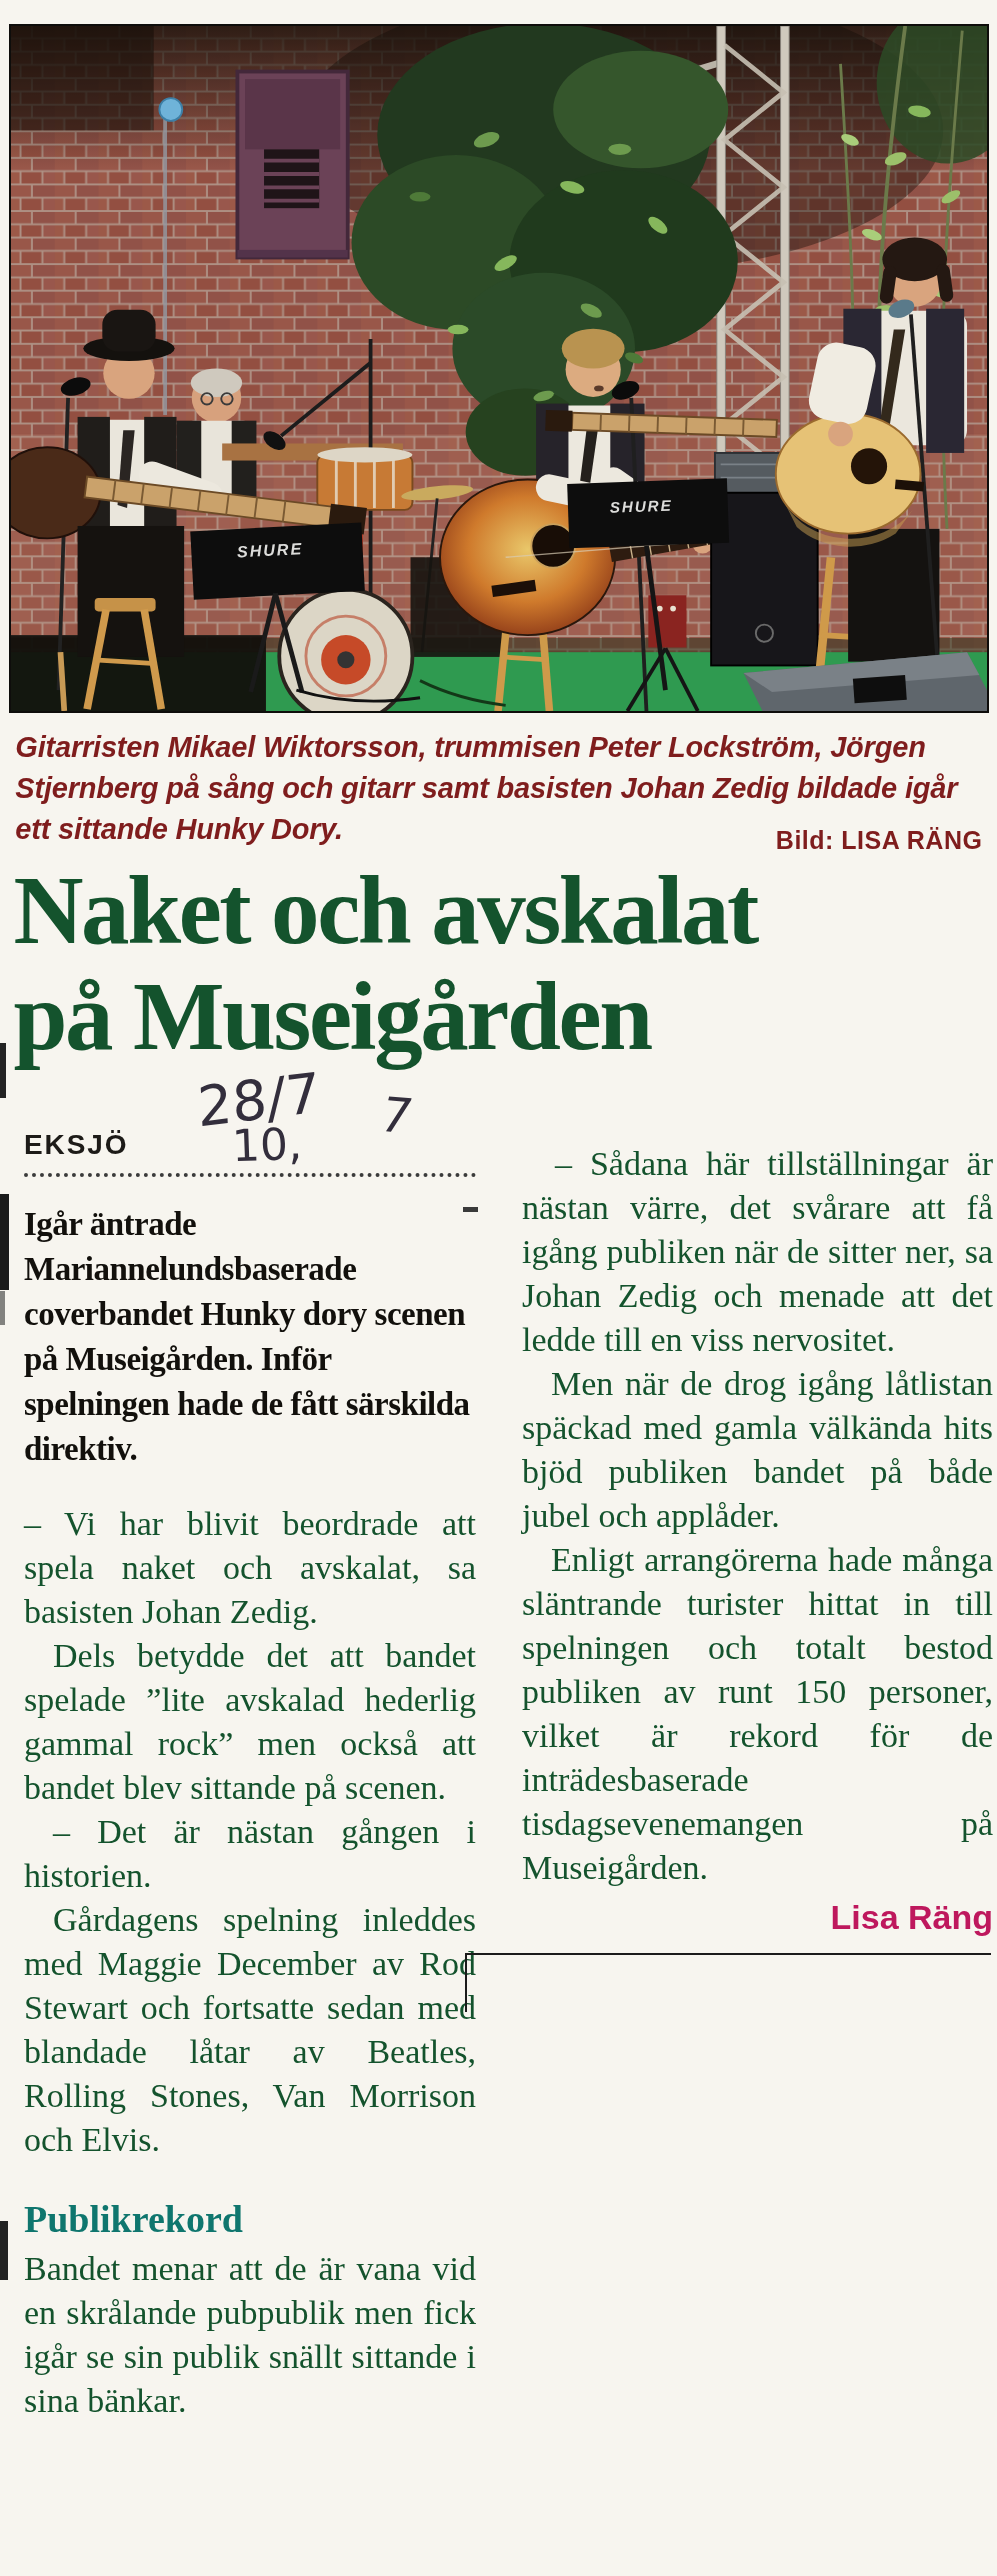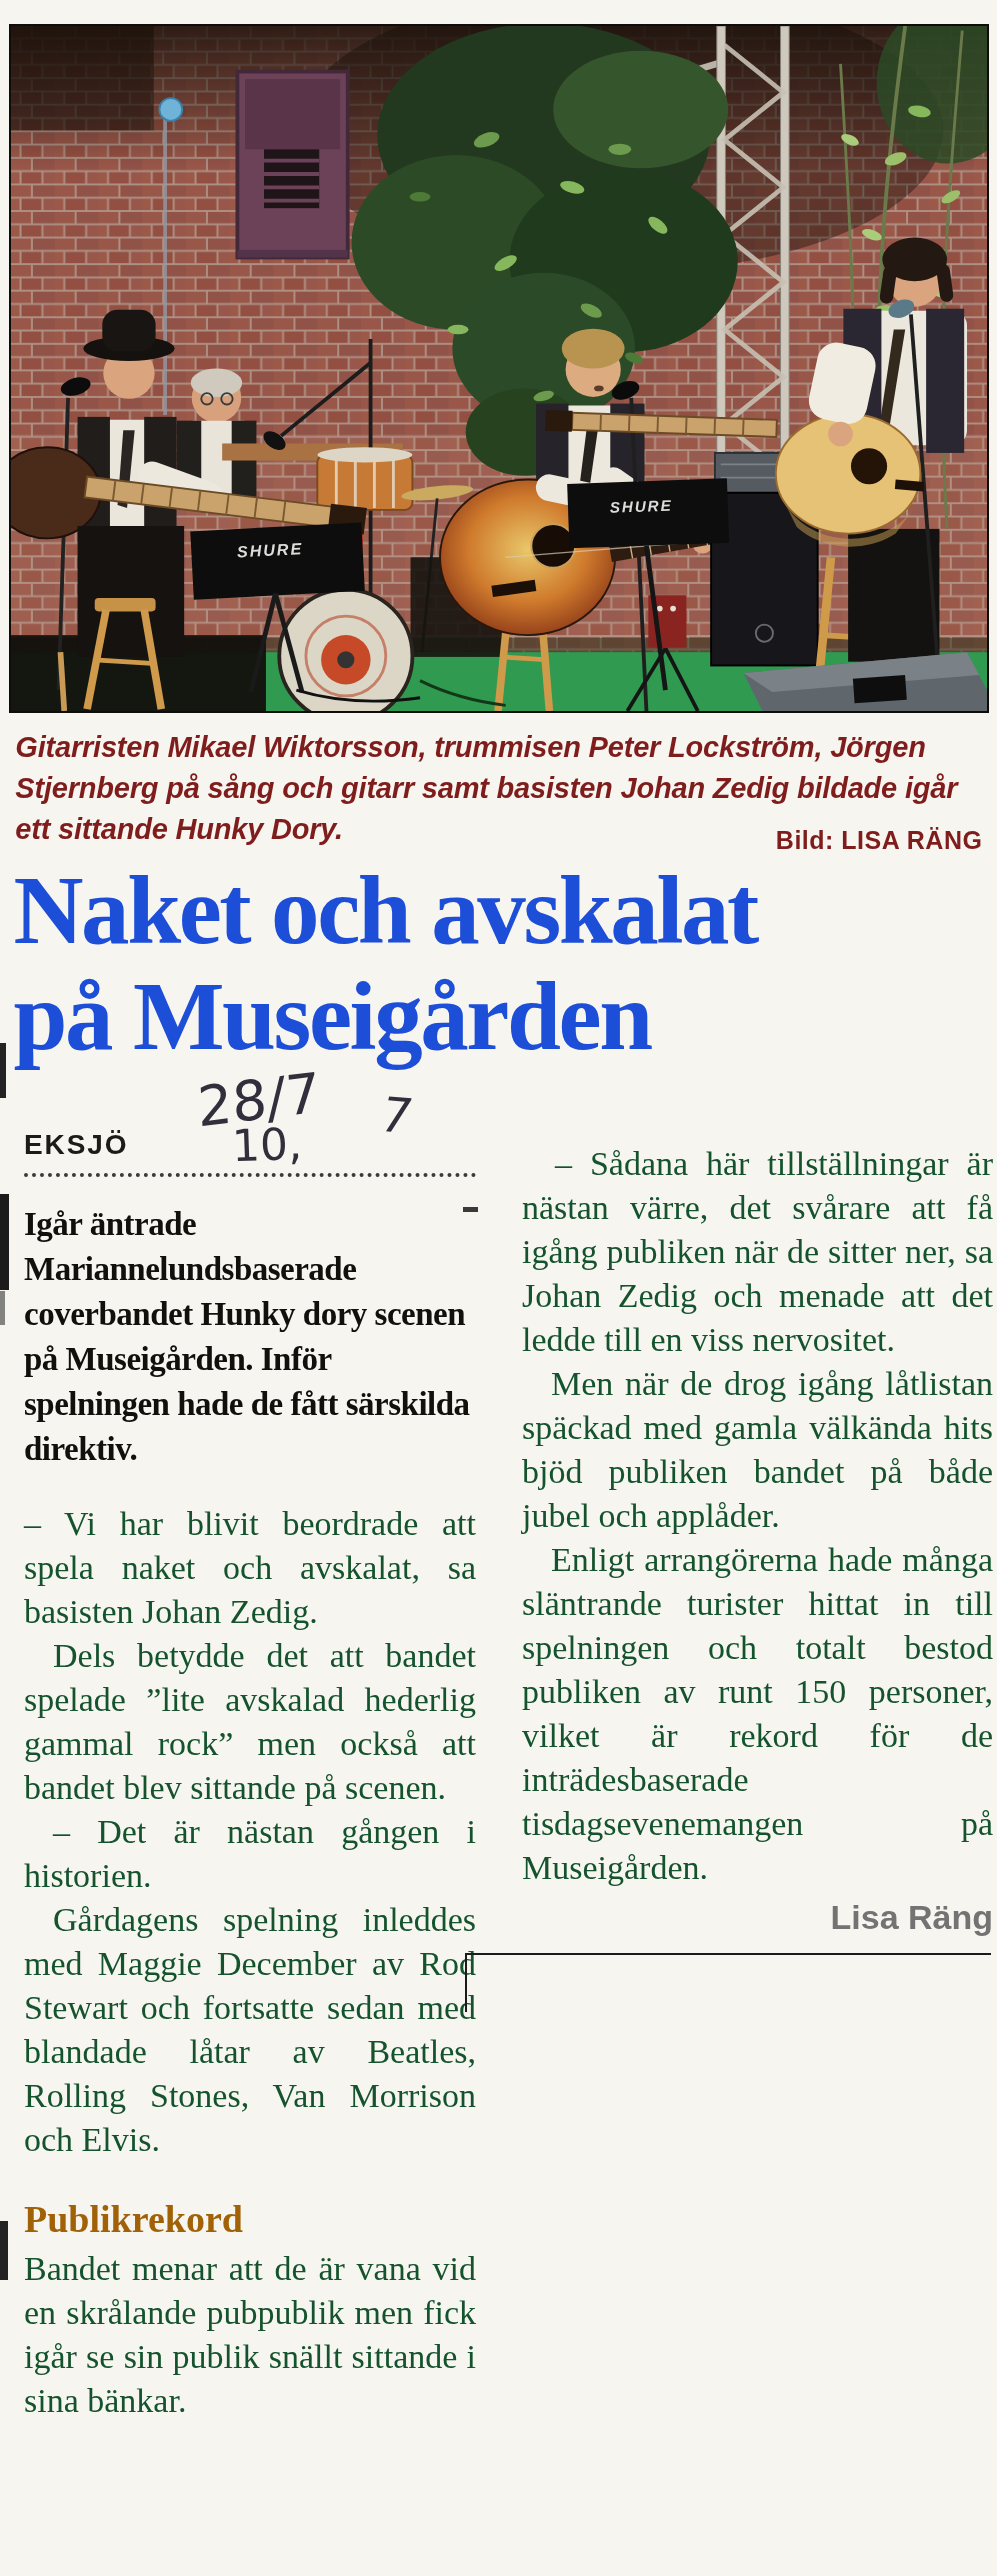--- a/index.html
+++ b/index.html
@@ -22,21 +22,21 @@
     letter-spacing:-0.2px;color:#7f1d1d;
   }
   .caption .credit{
     position:absolute;right:1.9px;bottom:3.8px;
     font-style:normal;font-size:25px;letter-spacing:0.5px;line-height:25px;
   }
   
   .headline{
     position:absolute;left:13.4px;top:858px;width:976px;
     font-weight:bold;font-size:97px;line-height:106px;letter-spacing:-2.4px;
-    color:#1d4ed8;
+    color:#14532d;
   }
   
   .hw{
     position:absolute;font-family:"DejaVu Sans",sans-serif;color:#332e3c;
     font-weight:400;white-space:nowrap;
   }
   .hw-date{left:197px;top:1068px;font-size:55px;transform:rotate(-7deg) skewX(-4deg);}
   .hw-page{left:381px;top:1087px;font-size:48px;transform:rotate(5deg) skewX(-8deg);}
   .hw-number{left:232px;top:1119px;font-size:44px;transform:rotate(-2deg);}
   
@@ -52,25 +52,25 @@
     margin-top:25px;font-weight:bold;font-size:33px;line-height:45px;
     letter-spacing:-0.5px;color:#12100c;
   }
   .body p{
     margin:0;font-size:34px;line-height:44px;text-align:justify;color:#14532d;
   }
   .body p + p{text-indent:29px;}
   .col-right .body p:first-child{text-indent:33px;}
   .gap-top{margin-top:30px;}
   .subhead{
-    font-weight:bold;font-size:38px;line-height:42px;margin:36px 0 7.7px 0;color:#a16207;
+    font-weight:bold;font-size:38px;line-height:42px;margin:36px 0 7.7px 0;color:#0f766e;
   }
   .byline{
     text-align:right;font-family:"Liberation Sans","DejaVu Sans",sans-serif;
-    font-weight:700;font-size:34px;line-height:42px;margin-top:5.7px;color:#737373;
+    font-weight:700;font-size:34px;line-height:42px;margin-top:5.7px;color:#be185d;
   }
   .corner-box{
     height:57px;margin-top:15.3px;margin-left:-57px;width:calc(100% + 53px);
     border-top:2.9px solid #1b1b1b;border-left:2.9px solid #1b1b1b;
   }
   
   .artifact{position:absolute;background:#232323;}
   .a1{left:0;top:1043px;width:5.7px;height:55px;}
   .a2{left:0;top:1194px;width:8.6px;height:96px;background:#1b1b1b;}
   .a3{left:0;top:1291px;width:4.8px;height:34px;opacity:.55;}

